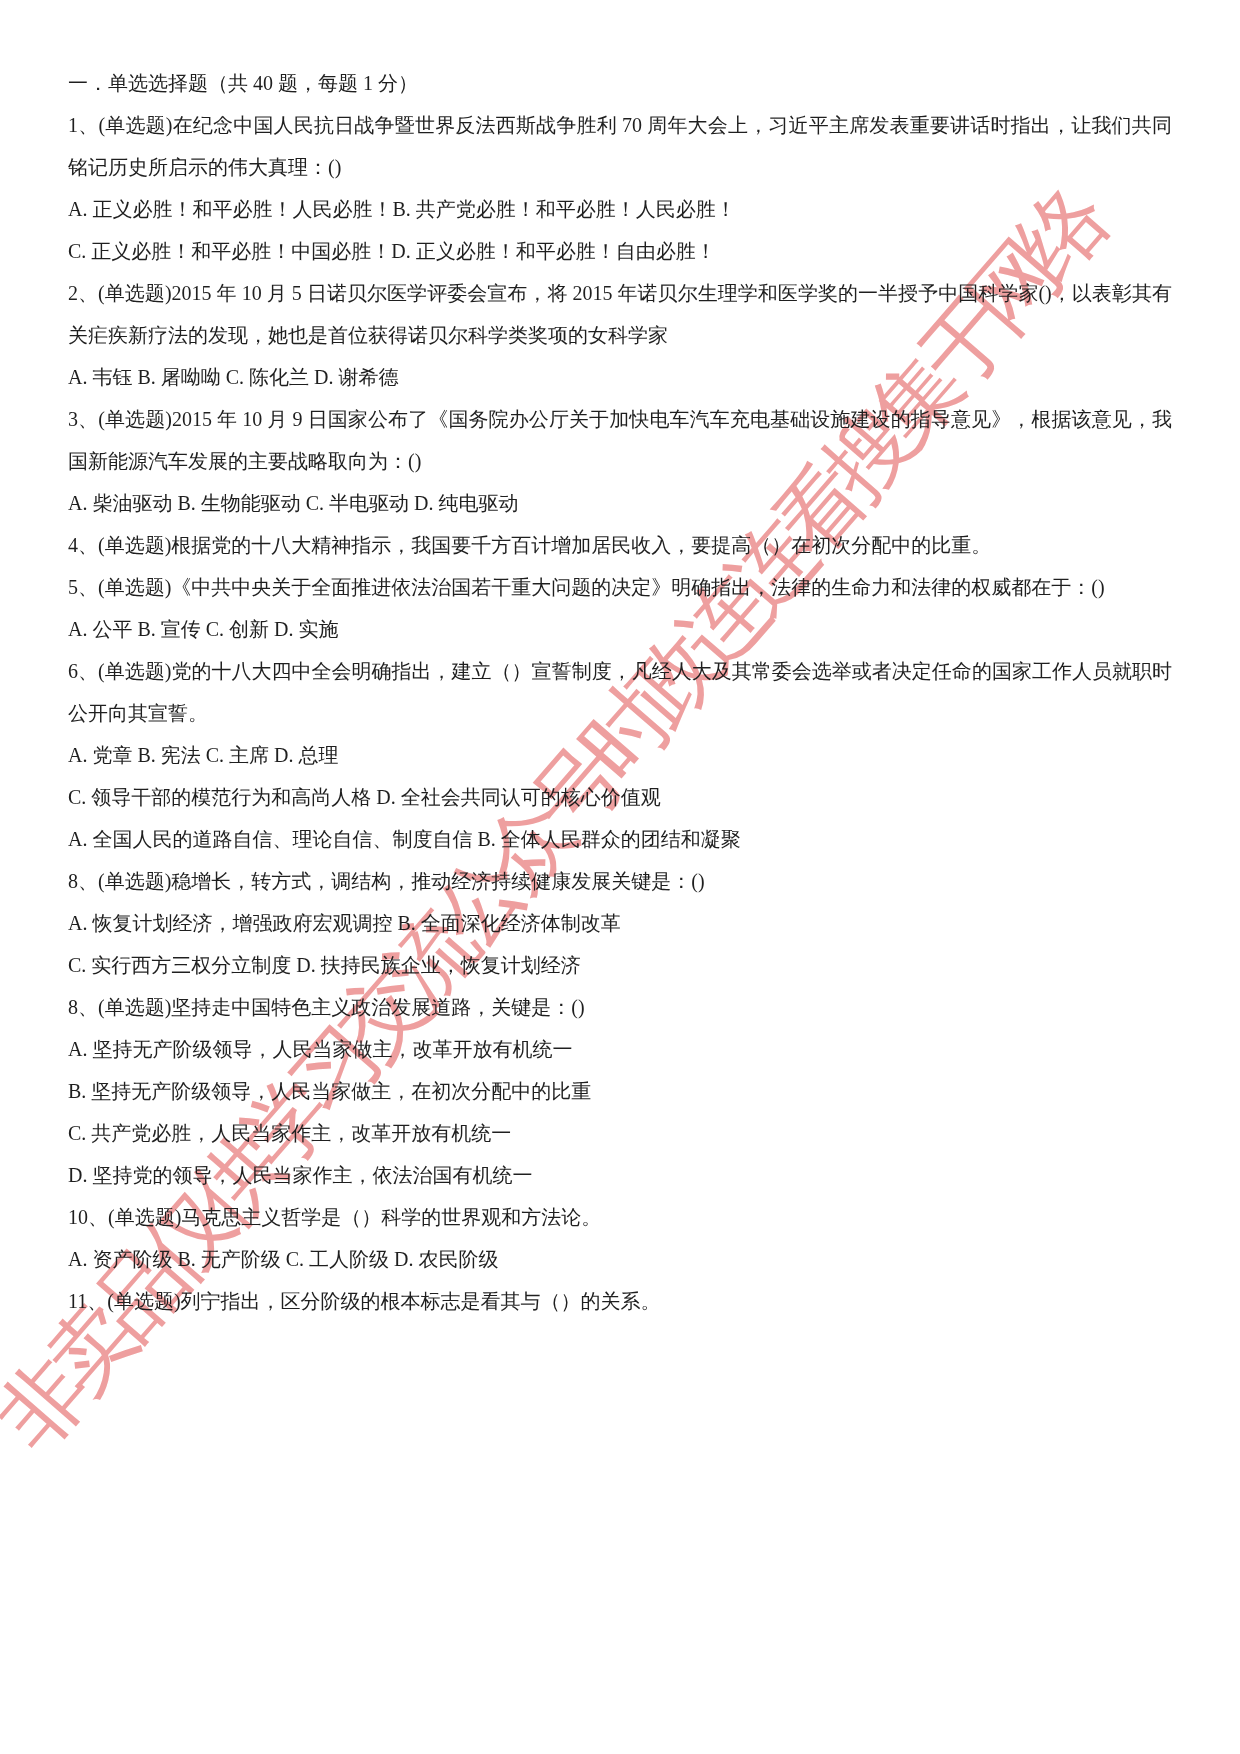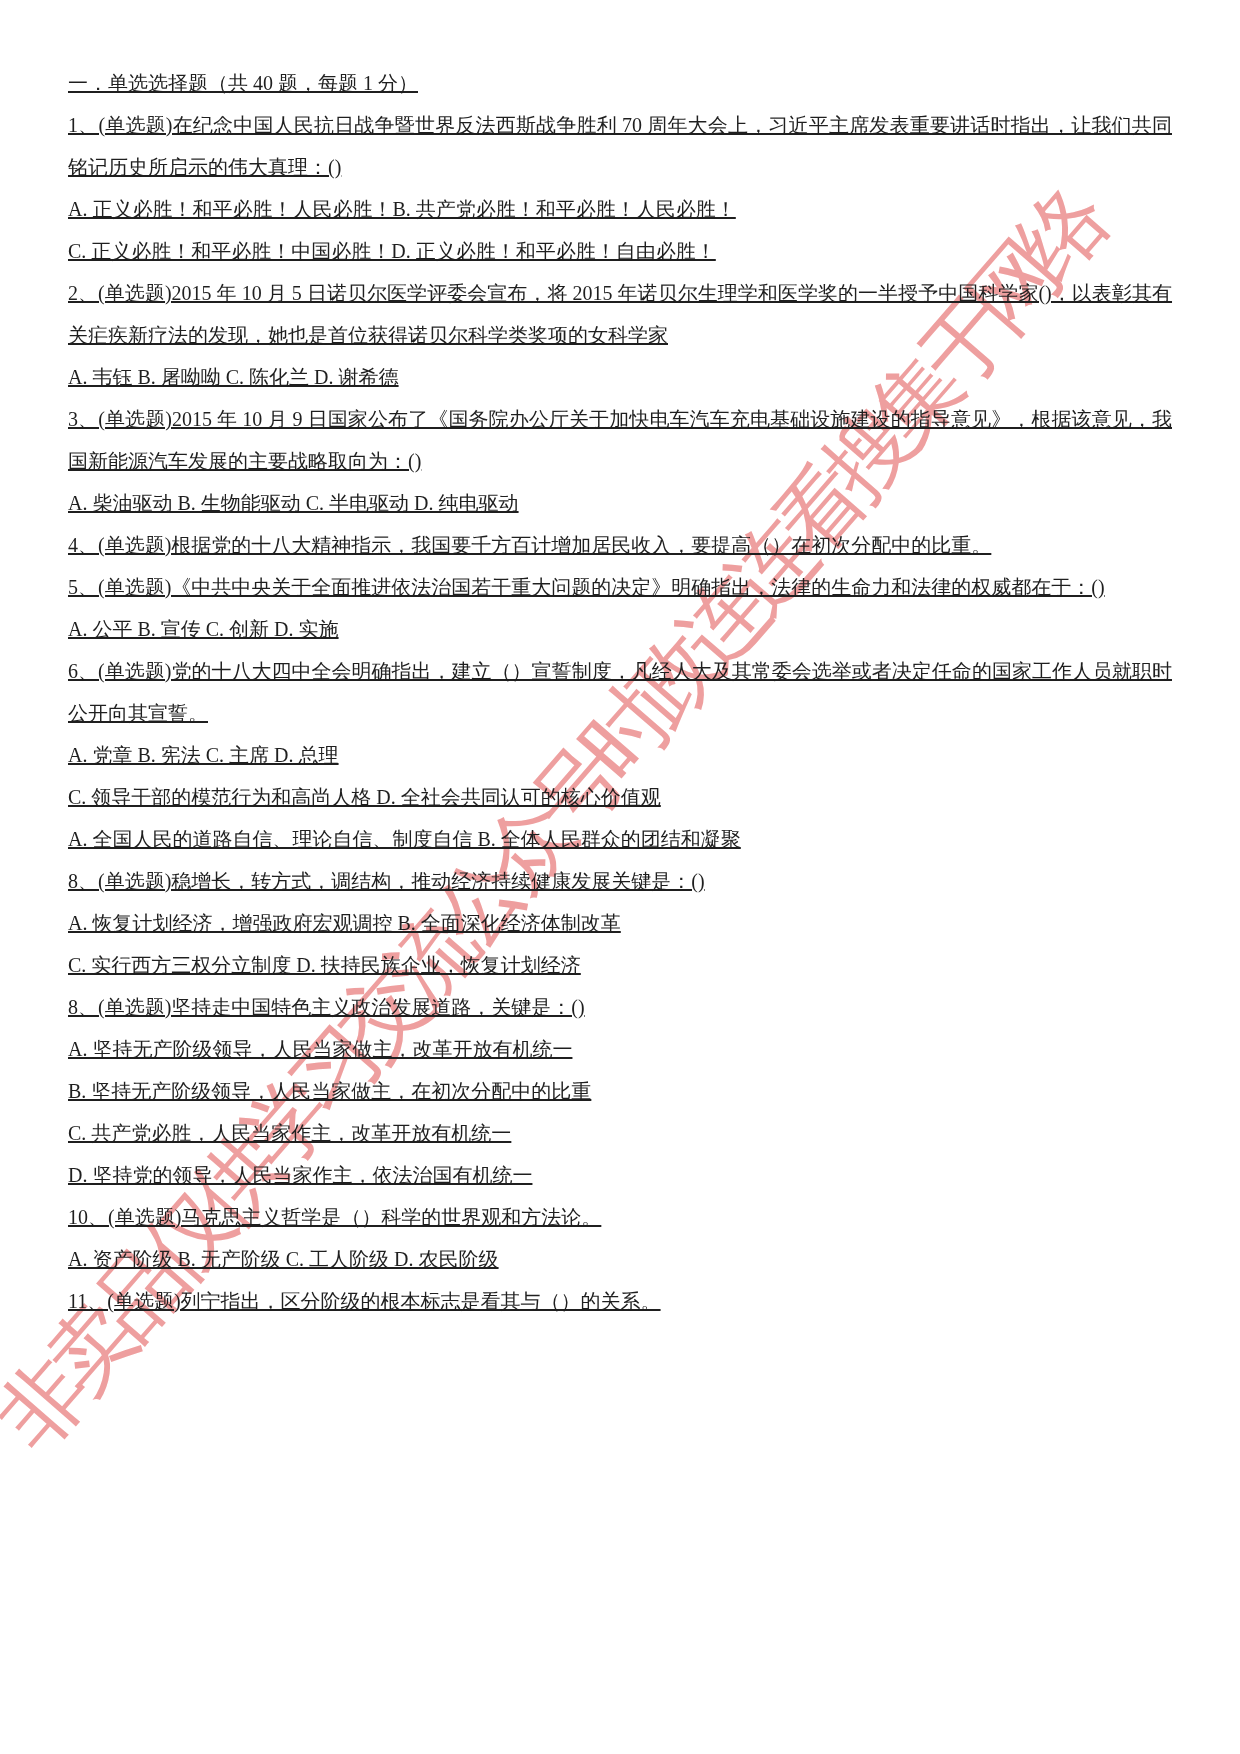--- a/index.html
+++ b/index.html
@@ -41,21 +41,21 @@
   }
   .content .para {
     margin: 0;
   }
 </style>
 </head>
 <body>
 
 <div class="page" style="background: rgb(255, 255, 255);">
   <div class="watermark" style="color: rgb(236, 143, 143);">非卖品仅供学习交流公众号时政连连看搜集于网络</div>
-  <div class="content" style="color: rgb(31, 31, 31); text-decoration: underline;">
+  <div class="content" style="color: rgb(31, 31, 31);">
     <div class="para">一．单选选择题（共 40 题，每题 1 分）</div>
     <div>
         <div class="para">1、(单选题)在纪念中国人民抗日战争暨世界反法西斯战争胜利 70 周年大会上，习近平主席发表重要讲话时指出，让我们共同铭记历史所启示的伟大真理：()</div>
         <div class="para">A. 正义必胜！和平必胜！人民必胜！B. 共产党必胜！和平必胜！人民必胜！</div>
         <div class="para">C. 正义必胜！和平必胜！中国必胜！D. 正义必胜！和平必胜！自由必胜！</div>
         <div class="para">2、(单选题)2015 年 10 月 5 日诺贝尔医学评委会宣布，将 2015 年诺贝尔生理学和医学奖的一半授予中国科学家()，以表彰其有关疟疾新疗法的发现，她也是首位获得诺贝尔科学类奖项的女科学家</div>
         <div class="para">A. 韦钰 B. 屠呦呦 C. 陈化兰 D. 谢希德</div>
         <div class="para">3、(单选题)2015 年 10 月 9 日国家公布了《国务院办公厅关于加快电车汽车充电基础设施建设的指导意见》，根据该意见，我国新能源汽车发展的主要战略取向为：()</div>
         <div class="para">A. 柴油驱动 B. 生物能驱动 C. 半电驱动 D. 纯电驱动</div>
         <div class="para">4、(单选题)根据党的十八大精神指示，我国要千方百计增加居民收入，要提高（）在初次分配中的比重。</div>

